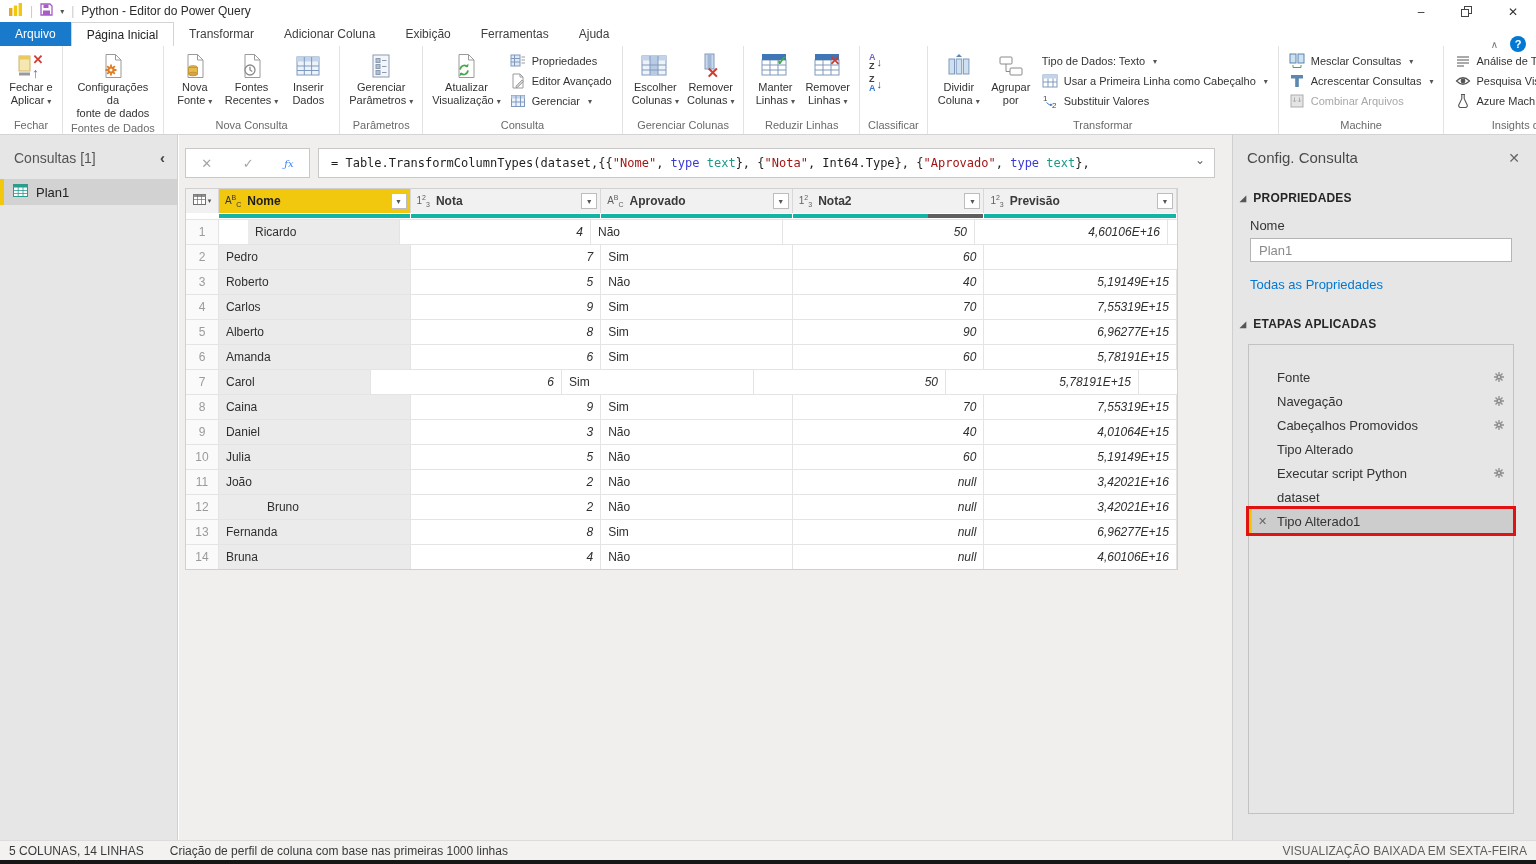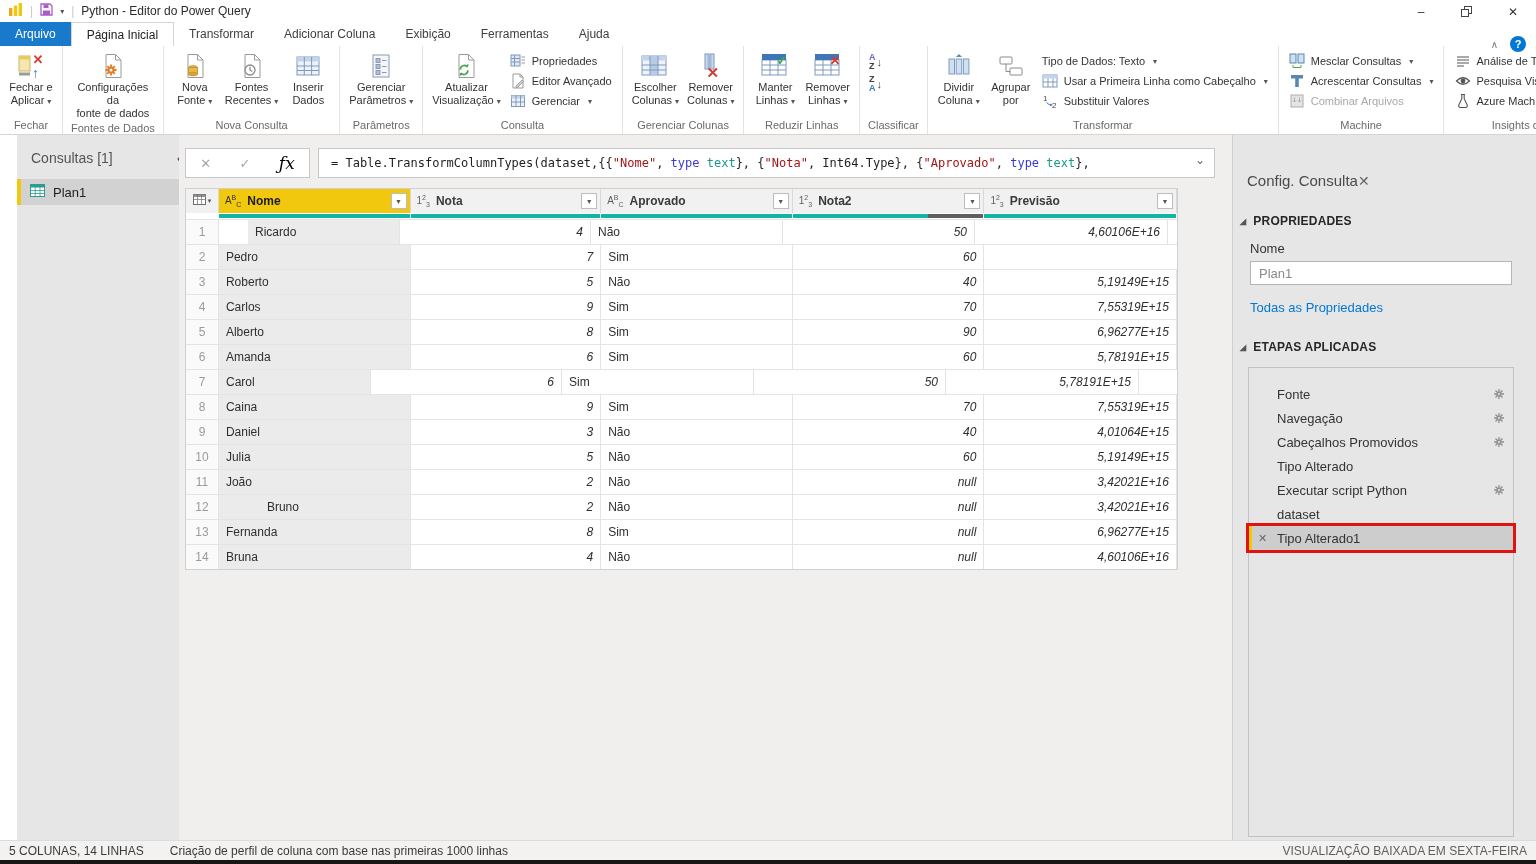--- a/index.html
+++ b/index.html
@@ -38,32 +38,32 @@
   .rstack { display:flex; flex-direction:column; padding-top:2px; }
   .btn-small { display:flex; align-items:center; gap:5px; height:20px; padding:0 4px; font-size:11px; color:#333; white-space:nowrap; }
   .btn-small.disabled { color:#a8a8a8; }
   .btn-small .sicon { width:17px; display:flex; justify-content:center; }
   .caret { font-size:8px; color:#555; margin-left:3px; }
   .sort-btn { display:flex; align-items:center; height:22px; padding:0 3px; }
   .sort-letters { display:flex; flex-direction:column; font-size:9px; font-weight:bold; line-height:1; }
   .sort-arrow { color:#4a4a4a; font-size:11px; margin-left:1px; }
 
   
-  #queries-panel { position:absolute; left:17px; top:135px; width:178px; height:705px; background:#e6e6e6; border-right:1px solid #cfcfcf; }
+  #queries-panel { position:absolute; left:0; top:135px; width:178px; height:705px; background:#e6e6e6; border-right:1px solid #cfcfcf; }
   .qpanel-header { display:flex; justify-content:space-between; align-items:center; padding:14px 12px 13px 14px; font-size:14px; color:#545454; }
   .qcollapse { font-size:15px; color:#444; font-weight:bold; }
   .qitem { height:26px; display:flex; align-items:center; gap:8px; background:#d2d2d2; border-left:4px solid var(--accent); padding-left:9px; font-size:13px; color:#222; }
 
   #center { position:absolute; left:179px; top:135px; width:1053px; height:705px; background:#f0efee; }
 
   
   #formula-bar { position:absolute; left:6px; top:13px; width:1030px; height:30px; display:flex; gap:8px; }
   #fbuttons { width:125px; background:#fff; border:1px solid #c8c8c8; display:flex; align-items:center; justify-content:space-around; }
   .fbtn { color:#a5a5a5; font-size:13px; }
-  .fx { color:#000000; font-size:17px; font-family:"DejaVu Serif", serif; font-style:italic; }
+  .fx { color:#3b82f6; font-size:10px; font-family:"DejaVu Serif", serif; font-style:italic; }
   #ffield { flex:1; background:#fff; border:1px solid #c8c8c8; display:flex; align-items:center; padding:0 10px 0 12px; position:relative; overflow:hidden; }
   #formula-code { font-family:"DejaVu Sans Mono", monospace; font-size:12px; color:#1f1f1f; white-space:pre; }
   #formula-code .s { color:var(--str); } #formula-code .k { color:var(--kw); } #formula-code .y { color:var(--ty); }
   .fexpand { position:absolute; right:9px; top:4px; color:#666; font-size:12px; }
 
   
   #pq-table { position:absolute; left:6px; top:53px; width:993px; background:#fff; border:1px solid #d0d0d0; font-size:12px; }
   .hrow { display:flex; height:24px; background:#f1f1f1; }
   .hcorner { width:33px; display:flex; align-items:center; justify-content:center; gap:2px; border-right:1px solid #d8d8d8; }
   .hcell { display:flex; align-items:center; padding:0 3px 0 6px; font-weight:bold; color:#3a3a3a; border-right:1px solid #d8d8d8; background:#f1f1f1; }
@@ -77,29 +77,29 @@
   .qcell { border-right:1px solid #fff; padding-top:1px; }
   .qcell .qbar { height:4px; }
   .drow { display:flex; height:25px; border-top:1px solid #e4e4e4; background:#fff; }
   .rnum { width:33px; display:flex; align-items:center; justify-content:center; color:#9b9b9b; border-right:1px solid #e4e4e4; background:#fafafa; }
   .dcell { display:flex; align-items:center; padding:0 7px; color:#2f2f2f; border-right:1px solid #e4e4e4; overflow:hidden; }
   .dcell.num { font-style:italic; justify-content:flex-end; }
   .dcell.selcol { background:#ebebeb; }
 
   
   #settings-panel { position:absolute; left:1232px; top:135px; width:304px; height:705px; background:#e6e6e6; border-left:1px solid #cfcfcf; font-size:13px; }
-  .spanel-title-row { display:flex; justify-content:flex-start; align-items:center; padding:14px 16px 0 14px;margin-top:23px; }
+  .spanel-title-row { display:flex; justify-content:space-between; align-items:center; padding:14px 16px 0 14px; }
   .spanel-title { font-size:15px; color:#4a4a4a; }
   .spanel-close { color:#666; font-size:14px; }
   .sec-h { display:flex; align-items:center; gap:7px; font-size:12px; font-weight:bold; color:#262626; margin:25px 0 0 7px; letter-spacing:.2px; }
   .tri { color:#555; font-size:8px; }
   .name-label { margin:13px 0 5px 17px; color:#333; }
   #name-input { margin-left:17px; width:262px; height:24px; background:#fff; border:1px solid #b5b5b5; padding:0 8px; font-size:13px; color:#8a8a8a; font-family:"Liberation Sans", sans-serif; }
   .all-props { margin:15px 0 0 17px; color:var(--link); }
-  #steps-box { margin:13px 0 0 15px; width:266px; height:470px; border:1px solid #c2c2c2; padding-top:14px; }
+  #steps-box { margin:13px 0 0 15px; width:266px; height:470px; border:1px solid #c2c2c2; padding-top:20px; }
   .step { position:relative; height:24px; display:flex; align-items:center; padding-left:28px; color:#333; }
   .step.selected { background:#cdcdcd; box-shadow:0 0 0 3px var(--red); }
   .step.selected::before { content:""; position:absolute; left:0; top:0; bottom:0; width:3px; background:var(--accent); }
   .step-del { position:absolute; left:9px; color:#666; font-size:11px; }
   .step-gear { position:absolute; right:8px; display:flex; }
 
   
   #statusbar { position:absolute; left:0; top:840px; width:1536px; height:20px; background:#f3f2f1; border-top:1px solid #dcdcdc; display:flex; align-items:center; padding:0 9px; font-size:12px; color:#3a3a3a; }
   #status-center { margin-left:26px; }
   #status-right { margin-left:auto; color:#5f5d5b; }

